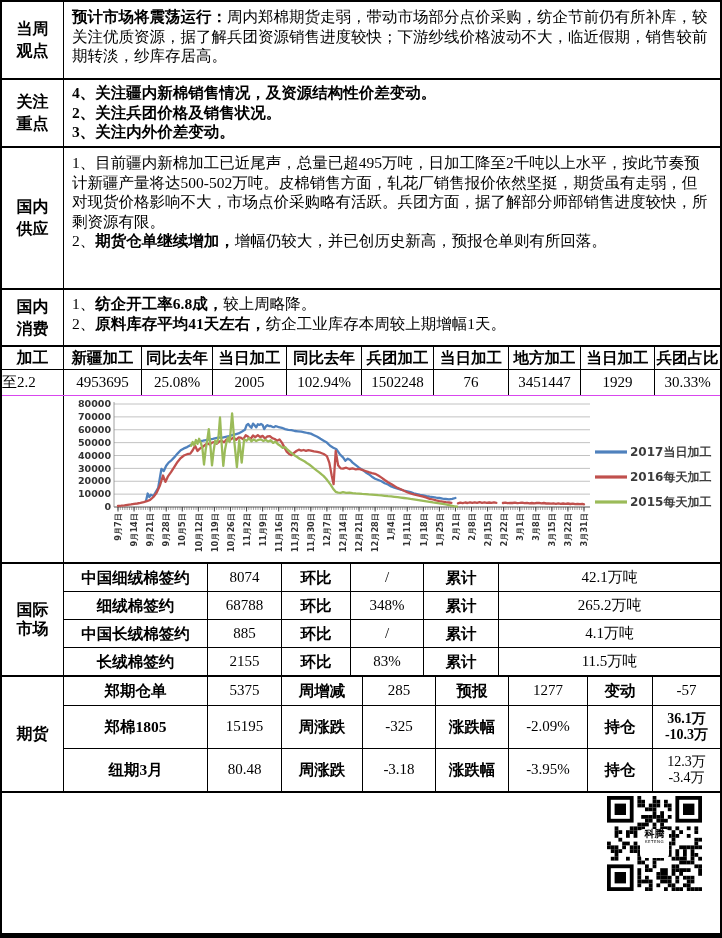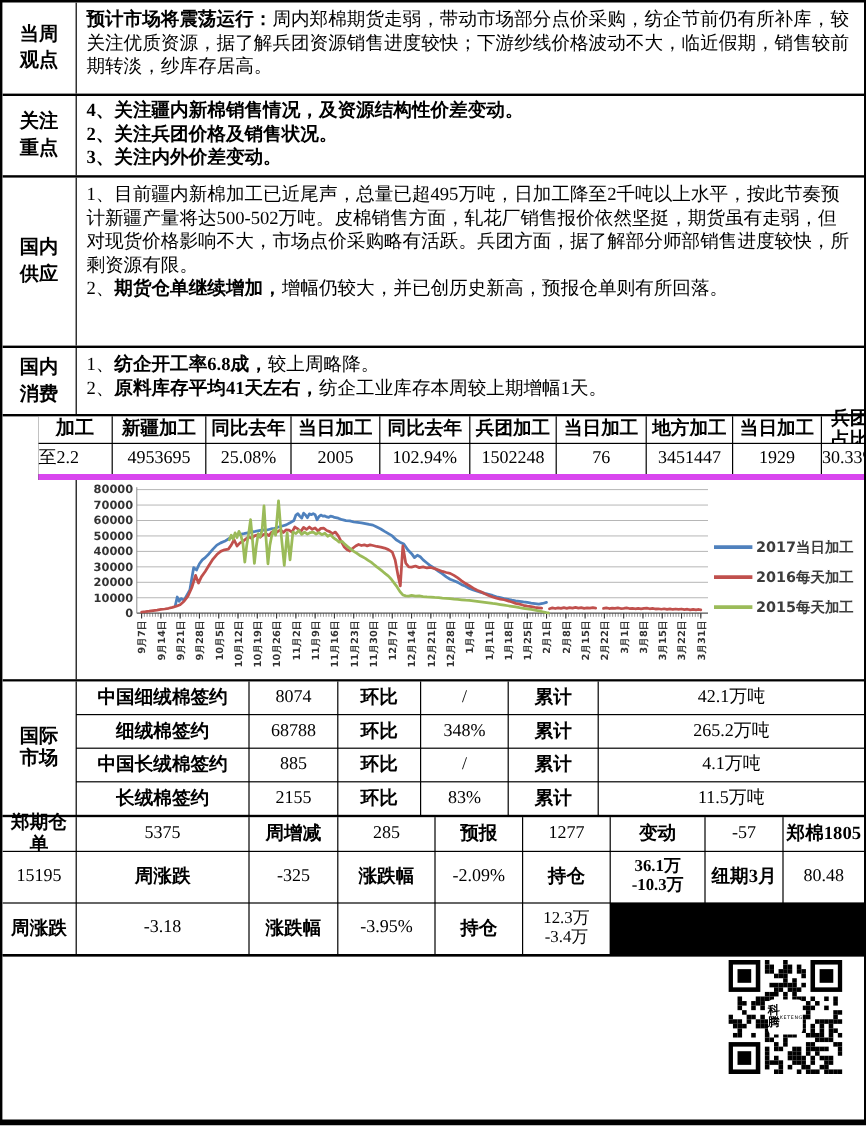--- a/index.html
+++ b/index.html
@@ -27,34 +27,34 @@
   b.lead{font-weight:bold;}
   .focus-line{font-weight:bold;}
   
   .gridtbl{display:grid;background:#000;gap:1px;border-bottom:2px solid #000;}
   .gridtbl .cell{
     background:#fff;display:flex;align-items:center;justify-content:center;
     font-size:15px;text-align:center;white-space:pre-line;line-height:1.15;
   }
   .gridtbl .hd{font-weight:bold;font-size:15.5px;}
   .gridtbl .lab{font-weight:bold;font-size:16px;}
-  #proc-grid{grid-template-columns:61px 77px 70px 73px 74px 71px 74px 71px 73px 1fr;grid-template-rows:22px 25px;border-bottom:5px solid #d946ef;margin-left:30px;}
+  #proc-grid{grid-template-columns:61px 77px 70px 73px 74px 71px 74px 71px 73px 1fr;grid-template-rows:22px 25px;border-bottom:1px solid #d946ef;}
   #proc-grid .sub{font-weight:normal;font-size:15px;justify-content:flex-start;padding-left:0;}
   #intl-grid{grid-template-columns:61px 143px 73px 68px 72px 74px 1fr;grid-template-rows:27px 27px 27px 27px;}
   #fut-grid{grid-template-columns:61px 143px 73px 80px 72px 72px 78px 64px 1fr;grid-template-rows:28px 42px 42px;}
   .span-rows-4{grid-row:1/5;}
   .span-rows-3{grid-row:1/4;}
   .chartrow{display:flex;border-bottom:2px solid #000;height:166px;}
   .chartrow .labcell{font-weight:normal;}
   .chartbox{flex:1;position:relative;}
   .bottomrow{position:relative;height:100px;}
   .qrwrap{position:absolute;right:18px;top:3px;width:95px;height:95px;}
   .qrlogo{
     position:absolute;left:33px;top:33px;width:29px;height:29px;background:#fff;
-    border-radius:4px;display:flex;flex-direction:row;align-items:center;justify-content:center;
+    border-radius:4px;display:flex;flex-direction:column;align-items:center;justify-content:flex-start;
     font-family:"DejaVu Sans",sans-serif;
   }
   .qrlogo .l1{font-size:10px;font-weight:bold;line-height:10px;}
   .qrlogo .l2{font-size:4px;letter-spacing:.5px;line-height:5px;}
 </style>
 </head>
 <body>
 
 <div class="page">
 
@@ -443,20 +443,21 @@
     <div class="cell">4.1万吨</div>
     <div class="cell hd">长绒棉签约</div>
     <div class="cell">2155</div>
     <div class="cell hd">环比</div>
     <div class="cell">83%</div>
     <div class="cell hd">累计</div>
     <div class="cell">11.5万吨</div>
   </div>
 
   <div class="gridtbl" id="fut-grid">
+    <div class="cell lab span-rows-3">期货</div>
     <div class="cell hd">郑期仓单</div>
     <div class="cell">5375</div>
     <div class="cell hd">周增减</div>
     <div class="cell">285</div>
     <div class="cell hd">预报</div>
     <div class="cell">1277</div>
     <div class="cell hd">变动</div>
     <div class="cell">-57</div>
     <div class="cell hd">郑棉1805</div>
     <div class="cell">15195</div>

